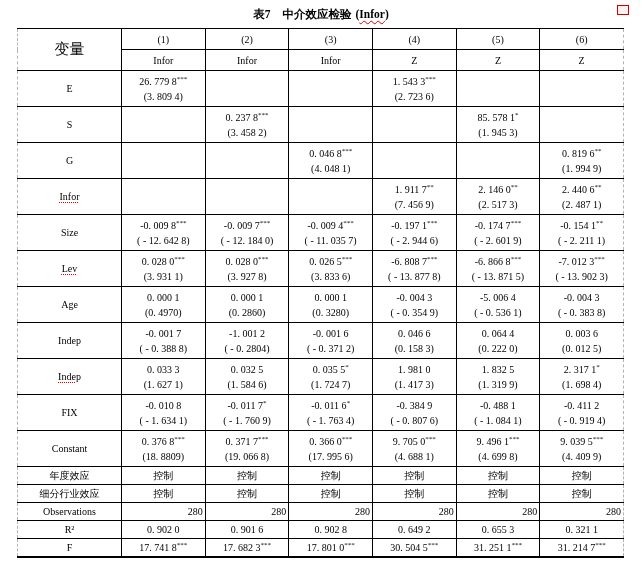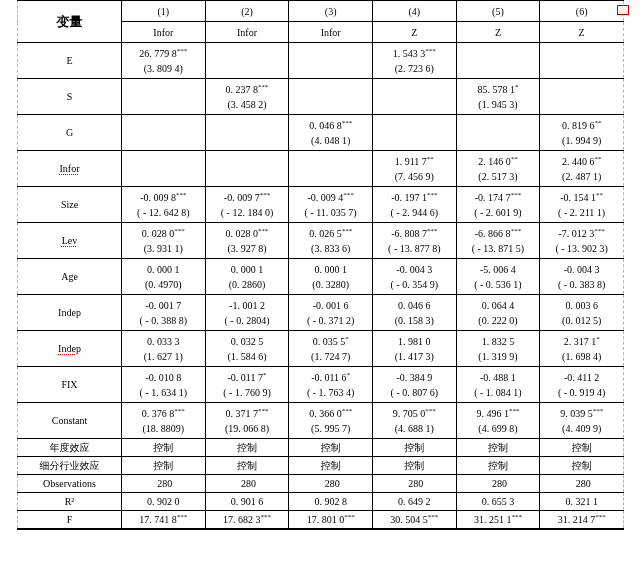--- a/index.html
+++ b/index.html
@@ -14,33 +14,36 @@
   th,td{border:1px solid #000;text-align:center;vertical-align:middle;
         font-size:10px;font-weight:normal;padding:0 2px;overflow:hidden;}
   col.c-label{width:104px;}
   .edge-left{border-left:1px dashed #b3b3b3;}
   .edge-right{border-right:1px dashed #b3b3b3;}
   thead tr:first-child th{border-top:1px solid #000;}
   tbody tr:last-child td{border-bottom:2px solid #000;}
   tr.hrow{height:21px;}
   tr.r2{height:36px;}
   tr.r1{height:18px;}
-  .varhead{font-weight:bold;font-size:13px;}
+  .varhead{font-weight:normal;font-size:15px;}
   .lbl{font-size:10px;}
   .coef,.tstat{line-height:15px;height:15px;white-space:pre;}
   sup{font-size:7px;line-height:0;vertical-align:4px;}
-  .ta-left{text-align:center;padding-left:5px;}
+  .ta-left{text-align:right;padding-left:5px;}
   .corner-marker{position:absolute;top:5px;right:13px;width:10px;height:8px;
                  border:1px solid #cc0000;background:#fff0f0;}
 </style>
 </head>
 <body>
 
 <div id="page">
 
+  <div class="title">
+    <span class="tprefix">表7</span><span>中介效应检验</span><span class="tparen"><span>(</span><span class="spell-wavy">Infor</span><span>)</span></span>
+  </div>
 
   <div class="corner-marker"></div>
 
   <table>
     <colgroup>
       <col class="c-label">
         <col>
         <col>
         <col>
         <col>
@@ -342,21 +345,21 @@
           <td class="num">
             <div class="coef">0. 376 8<sup>***</sup></div>
             <div class="tstat">(18. 8809)</div>
           </td>
           <td class="num">
             <div class="coef">0. 371 7<sup>***</sup></div>
             <div class="tstat">(19. 066 8)</div>
           </td>
           <td class="num">
             <div class="coef">0. 366 0<sup>***</sup></div>
-            <div class="tstat">(5. 995 7)</div>
+            <div class="tstat">(17. 995 6)</div>
           </td>
           <td class="num">
             <div class="coef">9. 705 0<sup>***</sup></div>
             <div class="tstat">(4. 688 1)</div>
           </td>
           <td class="num">
             <div class="coef">9. 496 1<sup>***</sup></div>
             <div class="tstat">(4. 699 8)</div>
           </td>
           <td class="num edge-right">

